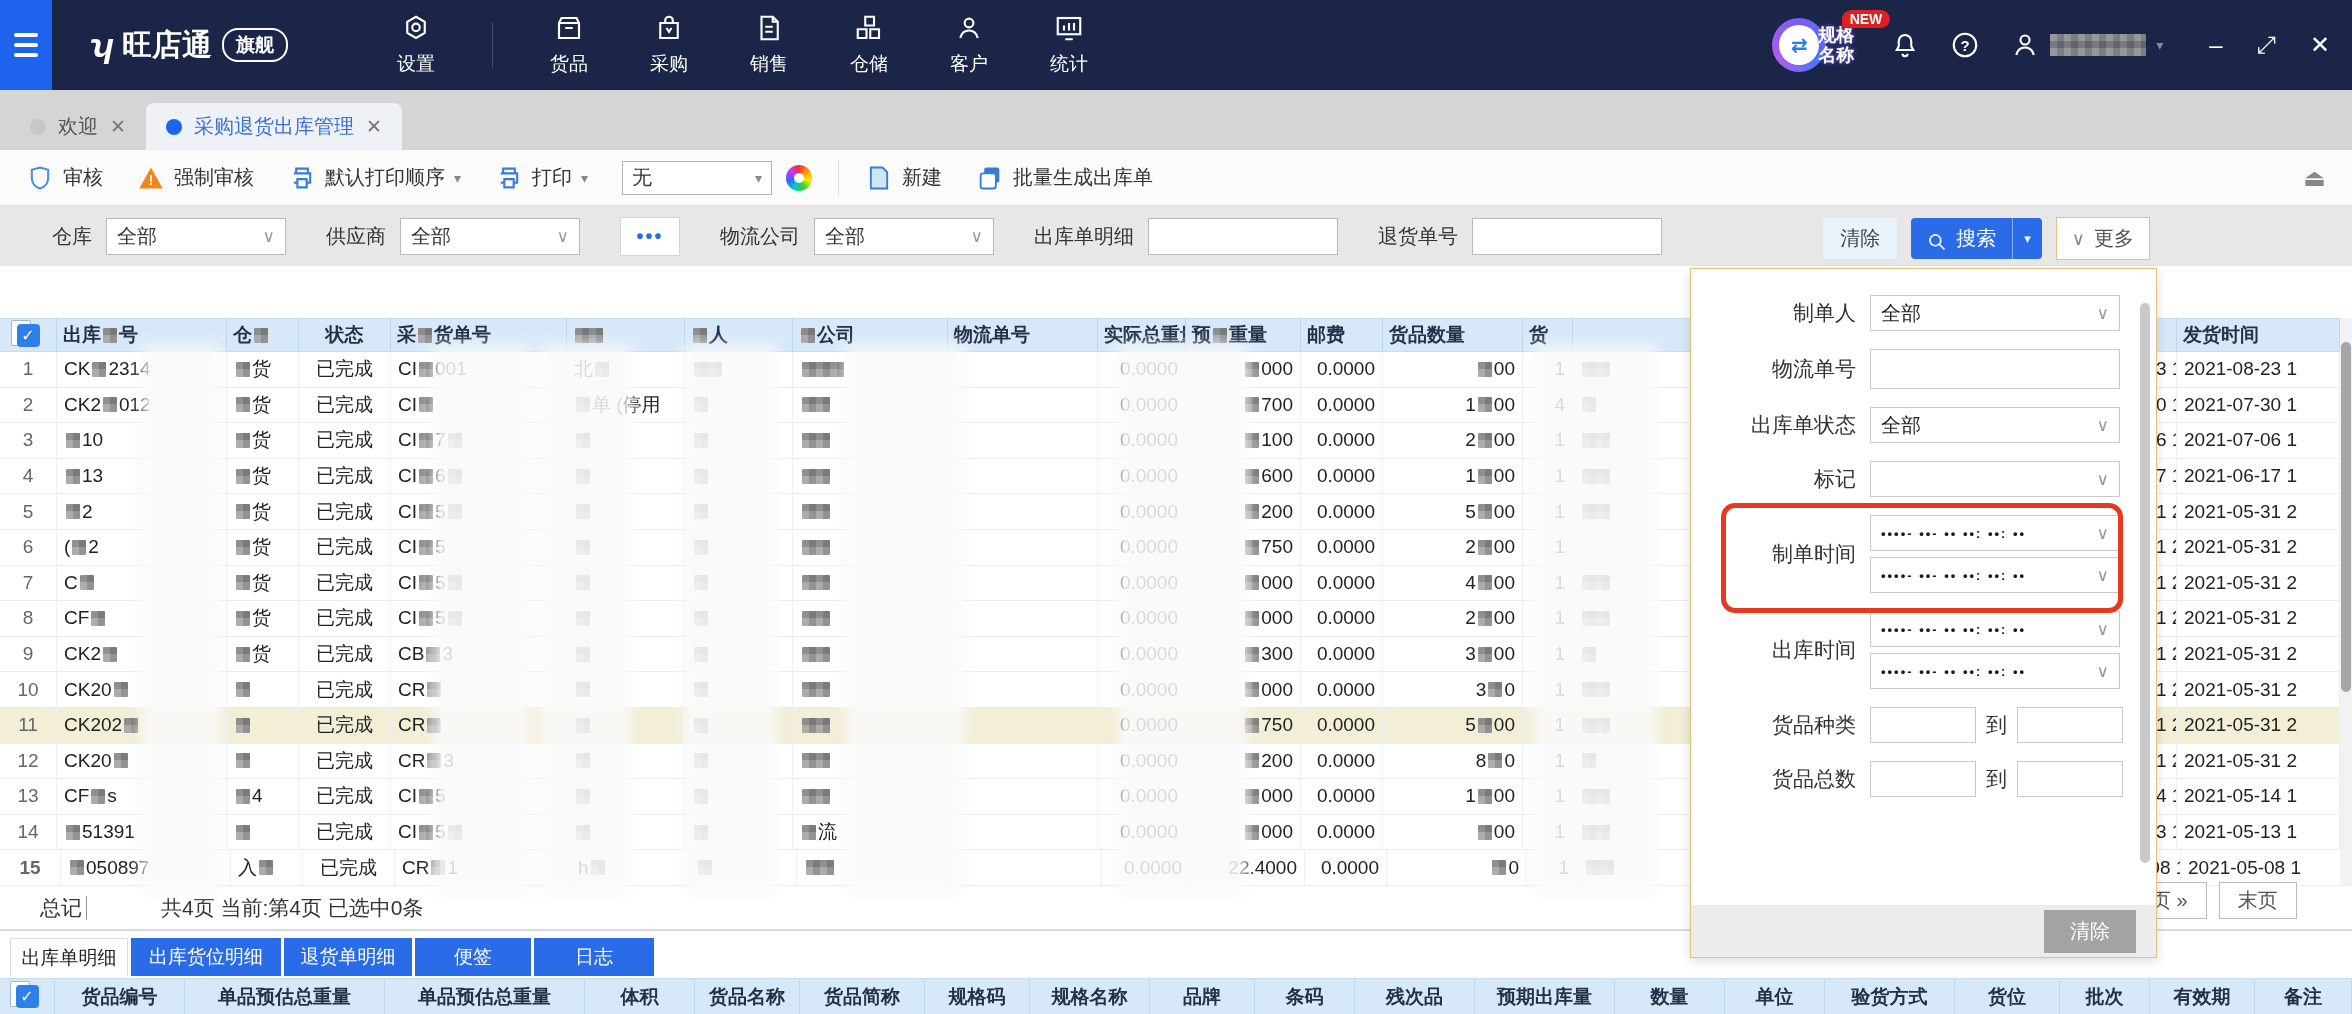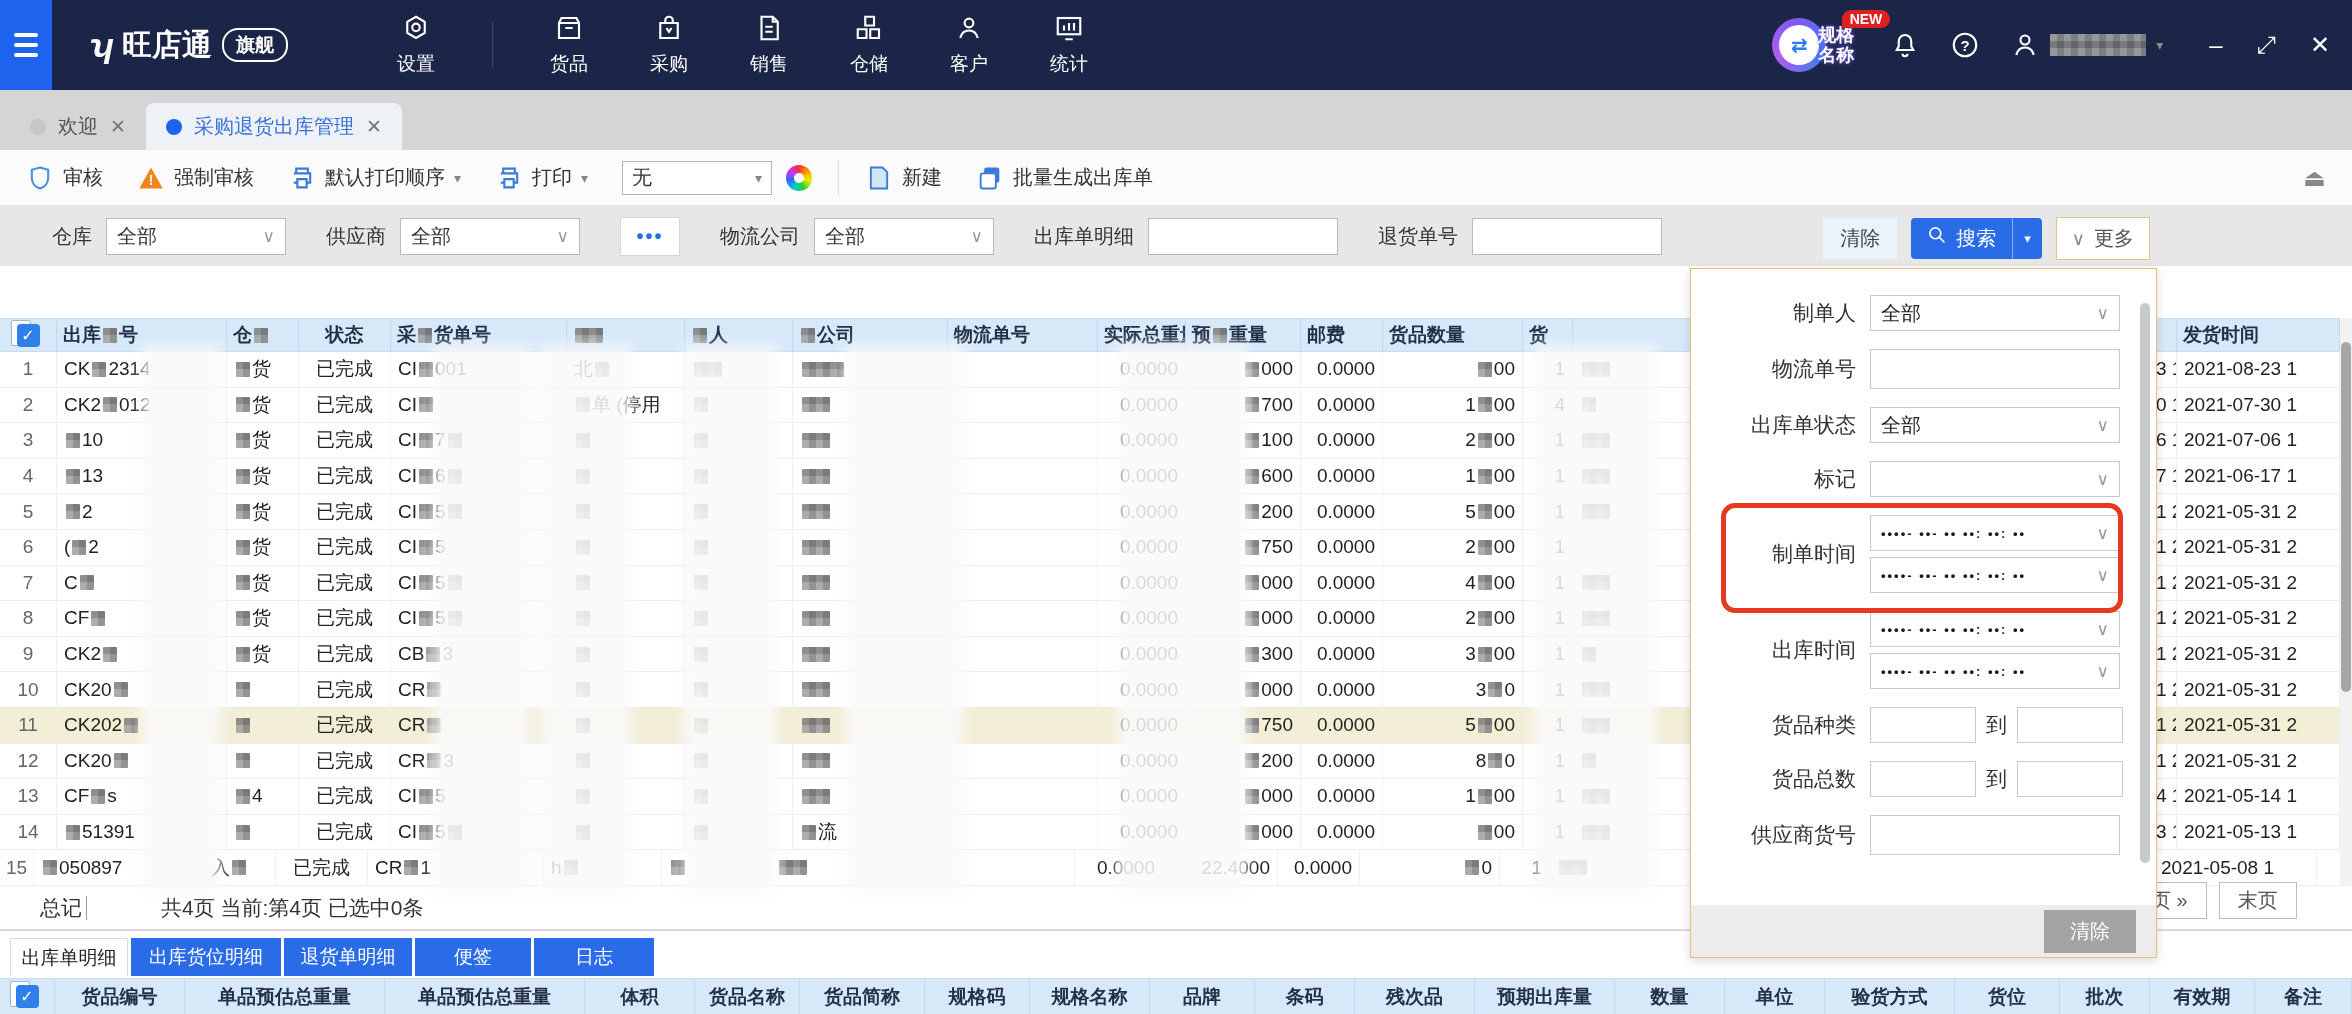--- a/index.html
+++ b/index.html
@@ -48,21 +48,21 @@
   
   .filterbar{position:absolute;top:206px;left:0;width:2352px;height:60px;background:#e7e7e7;display:flex;align-items:center;padding-left:52px;box-sizing:border-box;font-size:20px;color:#333;}
   .flabel{margin-right:14px;white-space:nowrap;}
   .fselect{width:180px;height:37px;background:#fff;border:1px solid #b9b9b9;display:flex;align-items:center;justify-content:space-between;padding:0 10px;box-sizing:border-box;margin-right:40px;cursor:pointer;}
   .fselect .caret{color:#9a9a9a;font-size:17px;}
   .finput{width:190px;height:37px;background:#fff;border:1px solid #b9b9b9;box-sizing:border-box;margin-right:40px;}
   .dots-btn{width:58px;height:37px;background:#fff;border:1px solid #d5d5d5;color:#2a6ce8;font-size:20px;font-weight:bold;letter-spacing:2px;display:flex;align-items:center;justify-content:center;margin-right:40px;cursor:pointer;}
   .fright{position:absolute;right:202px;top:11px;display:flex;align-items:center;gap:14px;}
   .clear-btn{background:#e9f3fb;color:#444;font-size:20px;padding:7px 17px;cursor:pointer;}
   .search-btn{background:#2a6ce8;color:#fff;border-radius:4px;display:flex;align-items:stretch;cursor:pointer;}
-  .search-main{display:flex;align-items:flex-start;gap:9px;padding:7px 16px;font-size:20px;font-family:Liberation Mono, monospace;}
+  .search-main{display:flex;align-items:flex-end;gap:9px;padding:7px 16px;font-size:20px;font-family:Liberation Mono, monospace;}
   .search-caret{border-left:1px solid rgba(255,255,255,.45);display:flex;align-items:center;padding:0 11px;font-size:13px;}
   .more-btn{background:#fff;border:1px solid #e2c382;color:#555;font-size:20px;padding:7px 15px;display:flex;align-items:center;gap:9px;cursor:pointer;}
   .more-btn .v{color:#7d8aa5;font-size:18px;}
   
   .grid-header{position:absolute;top:318px;left:0;width:2340px;height:34px;background:#d7e9f9;border-top:1px solid #c9dcef;border-bottom:1px solid #c9dcef;display:flex;font-size:19px;font-weight:bold;color:#243048;box-sizing:border-box;z-index:1;}
   .gh-cell{display:flex;align-items:center;overflow:hidden;white-space:nowrap;border-right:1px solid rgba(150,185,215,.35);box-sizing:border-box;padding:0 6px;flex:none;}
   .grid-rows{position:absolute;top:352px;left:0;width:2340px;z-index:1;}
   .row{display:flex;height:35.6px;border-bottom:1px solid #ececec;font-size:19px;color:#222;box-sizing:border-box;background:#fff;cursor:pointer;}
   .row.hl{background:#f3eed6;}
   .cell{display:flex;align-items:center;overflow:hidden;white-space:nowrap;padding:0 7px;box-sizing:border-box;border-right:1px solid #f0f0f0;flex:none;}
@@ -1173,21 +1173,21 @@
         <span class="mosaic" style="width:28px"></span>
       </div>
       <div class="cell" style="width: 45px;">
         <span>-13 1</span>
       </div>
       <div class="cell" style="width: 163px;">
         <span>2021-05-13 1</span>
       </div>
     </div>
     <div class="row">
-      <div class="cell al-c rownum al-c" style="width: 34px;">
+      <div class="cell al-c rownum al-c" style="width: 61px; font-weight: bold;">
         <span>15</span>
       </div>
       <div class="cell" style="width: 170px;">
         <span class="mosaic" style="width:14px"></span>
         <span>050897</span>
       </div>
       <div class="cell" style="width: 72px;">
         <span>入</span>
         <span class="mosaic" style="width:14px"></span>
       </div>
@@ -1355,22 +1355,18 @@
         </div>
       </div>
       <div class="pfield">
         <div class="plabel">货品总数</div>
         <div class="prange">
           <div class="rin"></div>
           <span>到</span>
           <div class="rin"></div>
         </div>
       </div>
-      <div class="pfield">
-        <div class="plabel">供应商货号</div>
-        <div class="pinput"></div>
-      </div>
     </div>
   <div class="pfooter">
     <div class="pclear">清除</div>
   </div>
   <div class="pscroll"></div>
 </div>
 
 </body></html>

